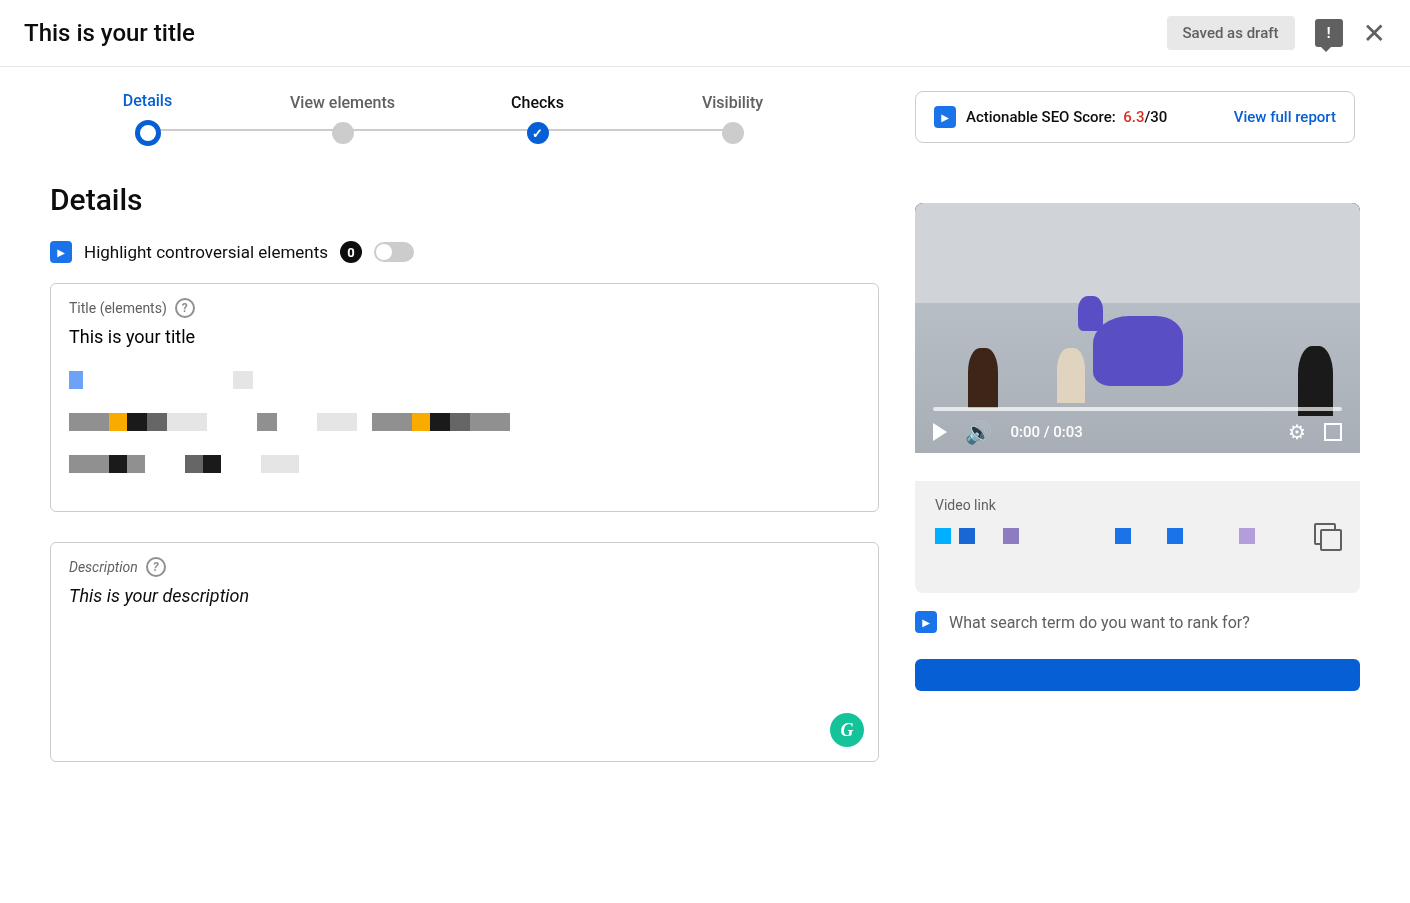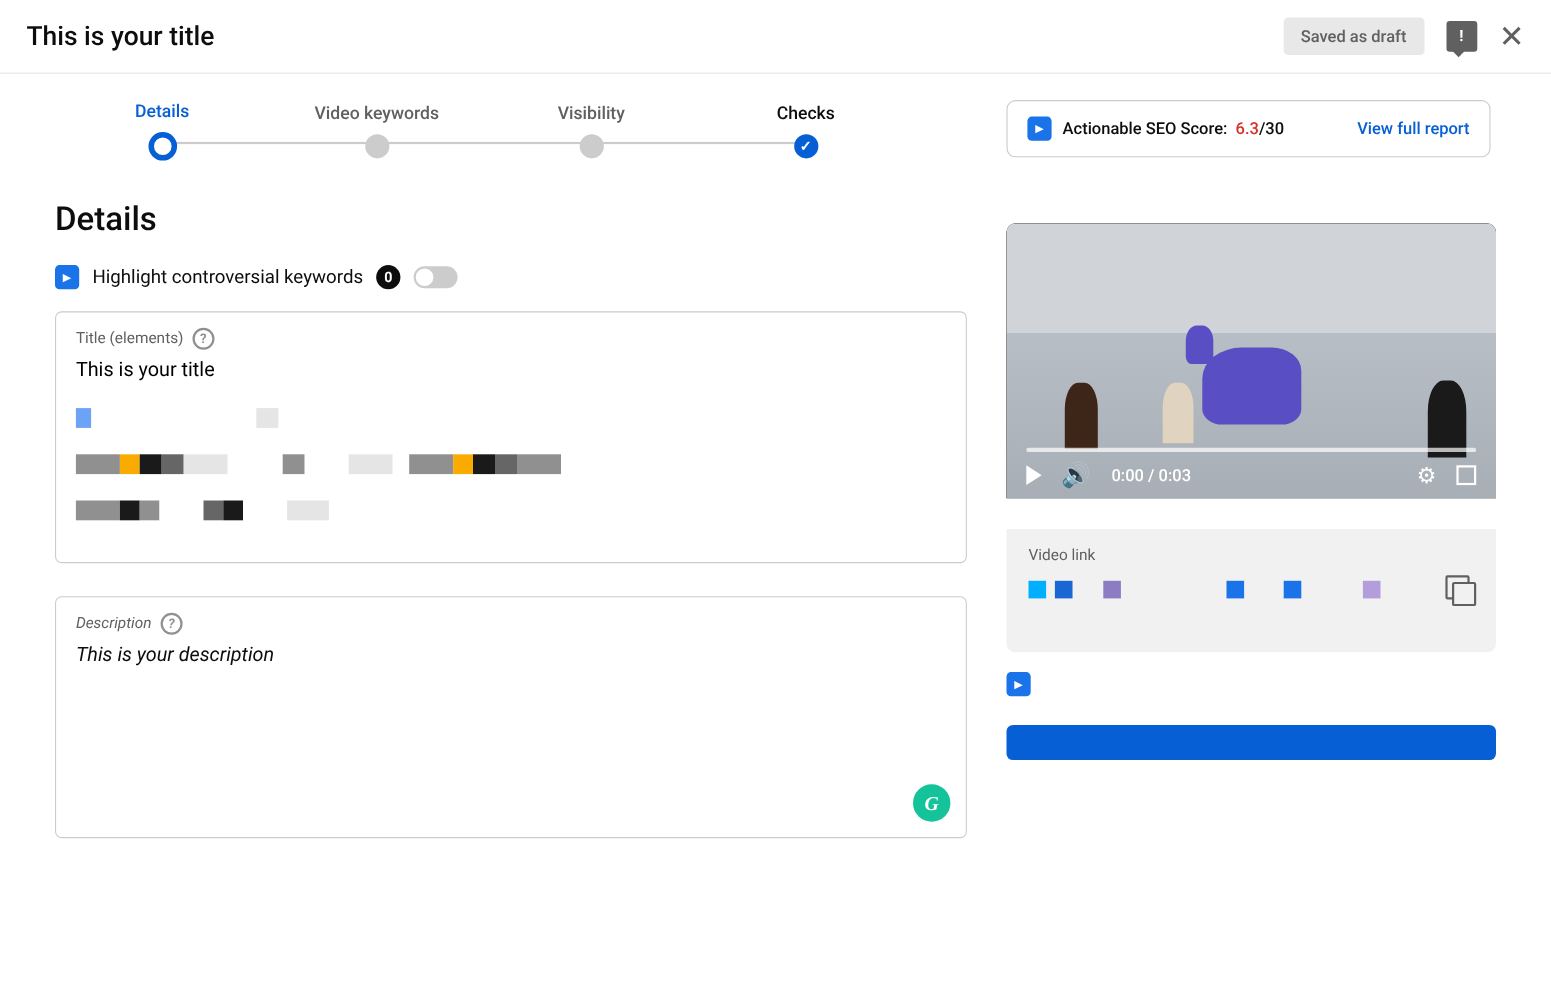--- a/index.html
+++ b/index.html
@@ -112,39 +112,39 @@
     <div class="stepper-row">
       <div class="stepper">
         <div class="step-line line1"></div>
         <div class="step-line line2"></div>
         <div class="step-line line3"></div>
         <div class="step active">
           <div class="step-label">Details</div>
           <div class="step-circle"></div>
         </div>
         <div class="step">
-          <div class="step-label">Video keywords</div>
+          <div class="step-label">View elements</div>
+          <div class="step-circle"></div>
+        </div>
+        <div class="step checks complete">
+          <div class="step-label">Checks</div>
           <div class="step-circle"></div>
         </div>
         <div class="step">
           <div class="step-label">Visibility</div>
           <div class="step-circle"></div>
         </div>
-        <div class="step checks complete">
-          <div class="step-label">Checks</div>
-          <div class="step-circle"></div>
-        </div>
       </div>
     </div>
 
     <div class="section-title">Details</div>
 
     <div class="highlight-row">
       <div class="hl-icon"></div>
-      <div class="hl-text">Highlight controversial keywords</div>
+      <div class="hl-text">Highlight controversial elements</div>
       <div class="hl-badge">0</div>
       <div class="toggle"></div>
     </div>
 
     <div class="field-box">
       <div class="field-label-row">
         <div class="field-label">Title (elements)</div>
         <div class="help-icon">?</div>
       </div>
       <input class="field-value" value="This is your title" style="">
@@ -240,17 +240,18 @@
           <div class="lb lb-lpurple"></div>
         </div>
         <div class="copy-icon"></div>
       </div>
       <div style="height:20px"></div>
     </div>
 
     <div class="search-section">
       <div class="search-prompt">
         <div class="hl-icon"></div>
+        <div class="search-prompt-text">What search term do you want to rank for?</div>
       </div>
       <button class="cta-btn"></button>
     </div>
   </div>
 </div>
 
 </body></html>

